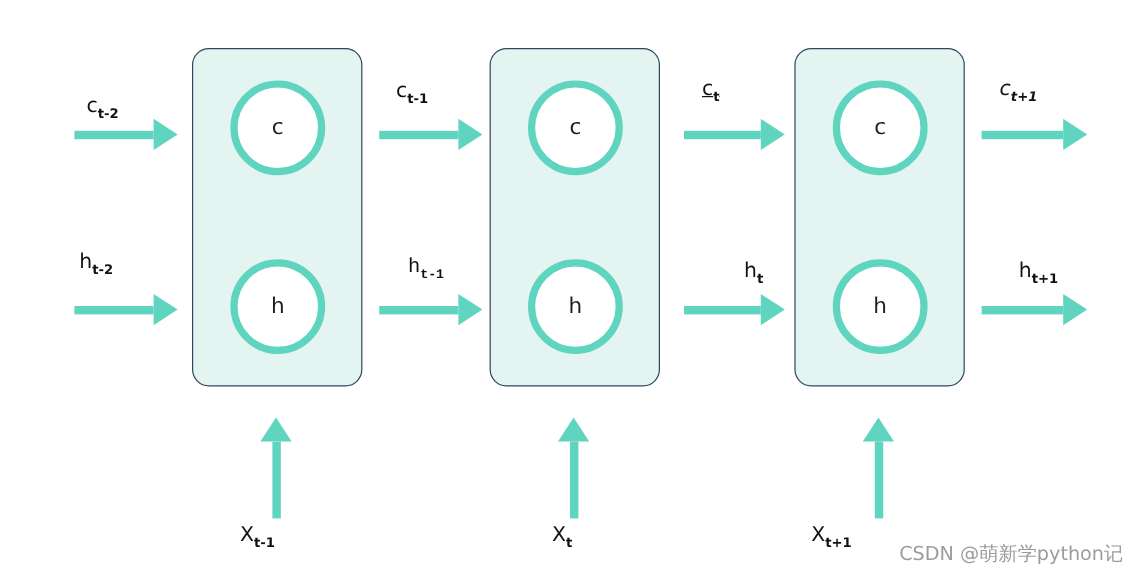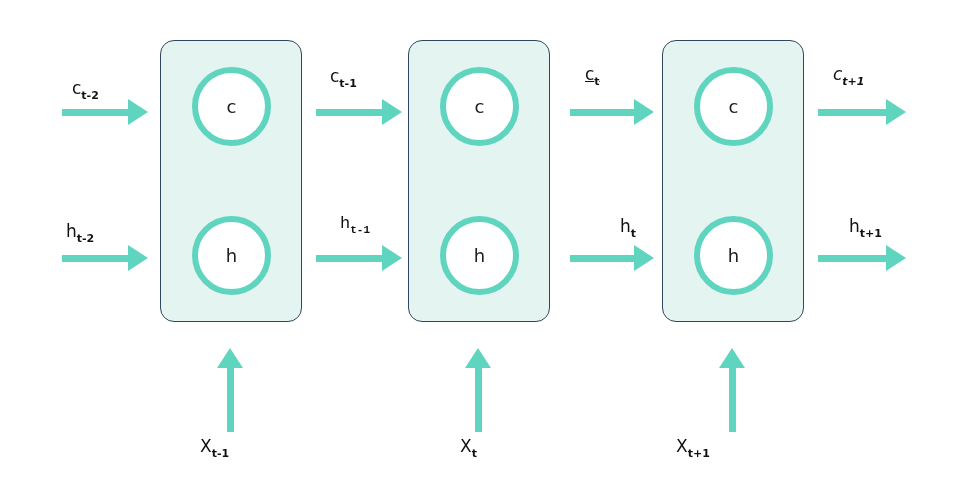--- a/index.html
+++ b/index.html
@@ -133,23 +133,24 @@
   <div class="v-arrow" style="left:719px; top:348px;">
       <div class="head"></div>
       <div class="shaft"></div>
     </div>
 
   <div class="lbl" style="left:72px;  top:78px;"><span>c</span><sub>t-2</sub></div>
   <div class="lbl" style="left:330px; top:66px;"><span>c</span><sub>t-1</sub></div>
   <div class="lbl" style="left:585px; top:64px;text-decoration:underline;"><span>c</span><sub>t</sub></div>
   <div class="lbl" style="left:833px; top:64px;font-style:italic;"><span>c</span><sub>t+1</sub></div>
 
-  <div class="lbl" style="left:66px;  top:221px;text-align:right;"><span>h</span><sub>t-2</sub></div>
+  <div class="lbl" style="left:66px;  top:208px;text-align:right;"><span>h</span><sub>t-2</sub></div>
   <div class="lbl" style="left:340px; top:214px;font-family:Liberation Mono, monospace;"><span>h</span><sub>t-1</sub></div>
   <div class="lbl" style="left:620px; top:216px;text-align:right;"><span>h</span><sub>t</sub></div>
   <div class="lbl" style="left:835px; top:216px;margin-left:14px;"><span>h</span><sub>t+1</sub></div>
 
   <div class="lbl x-lbl" style="left:200px; top:436px;"><span>X</span><sub>t-1</sub></div>
   <div class="lbl x-lbl" style="left:460px; top:436px;"><span>X</span><sub>t</sub></div>
   <div class="lbl x-lbl" style="left:676px; top:436px;"><span>X</span><sub>t+1</sub></div>
 
+  <div class="watermark">CSDN @萌新学python记</div>
 
 </div>
 
 </body></html>

